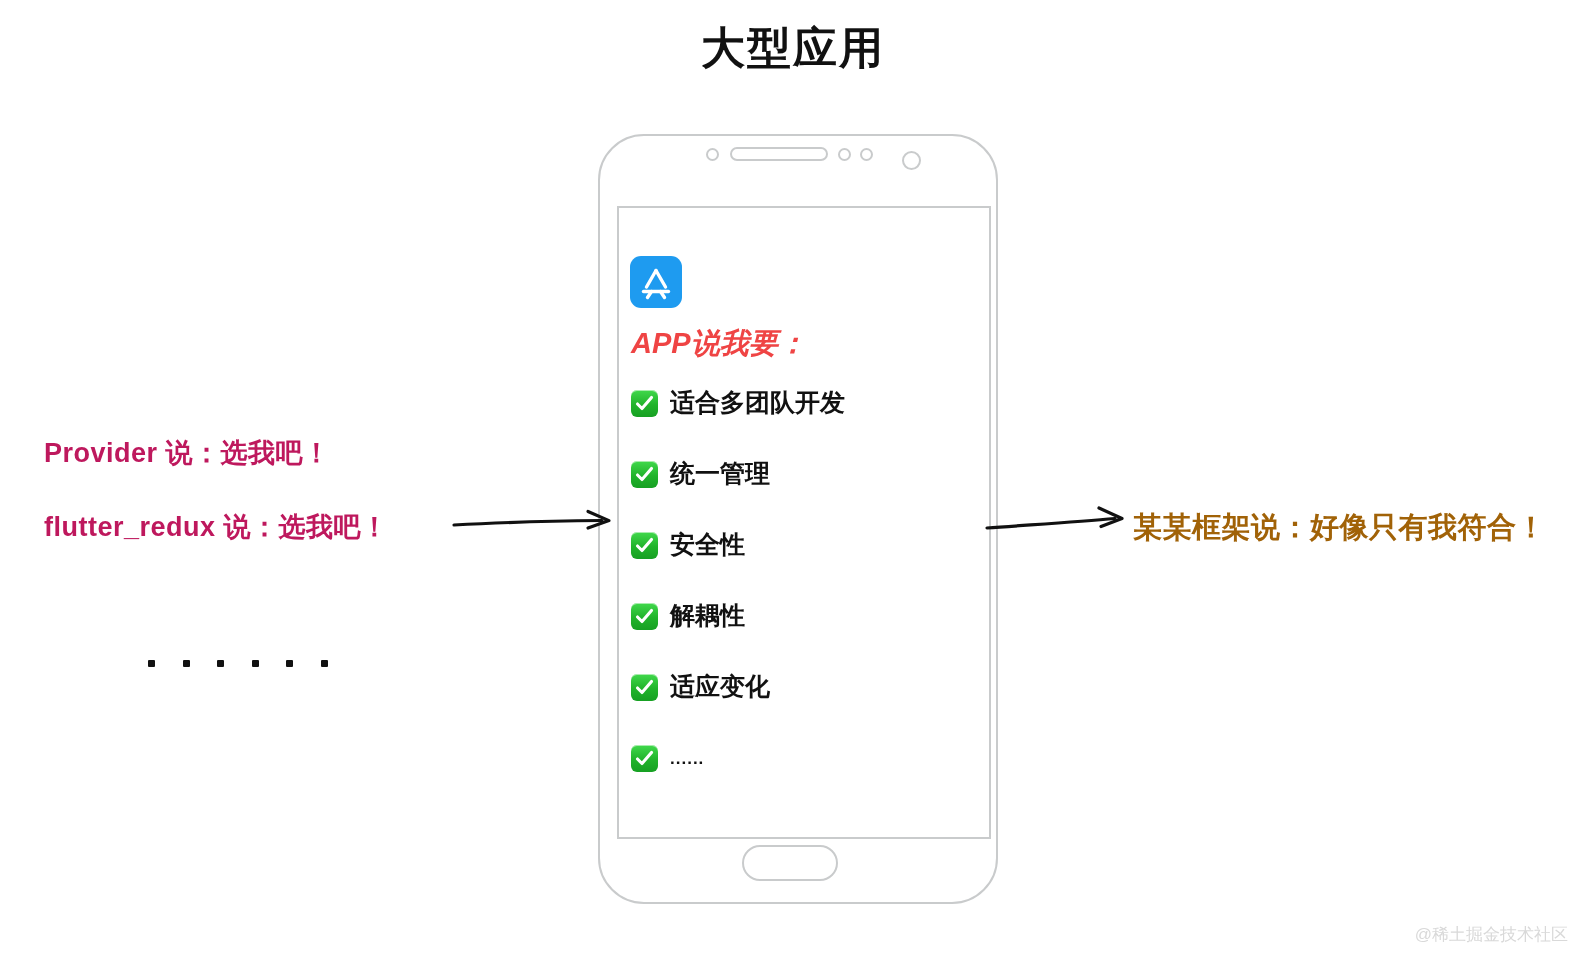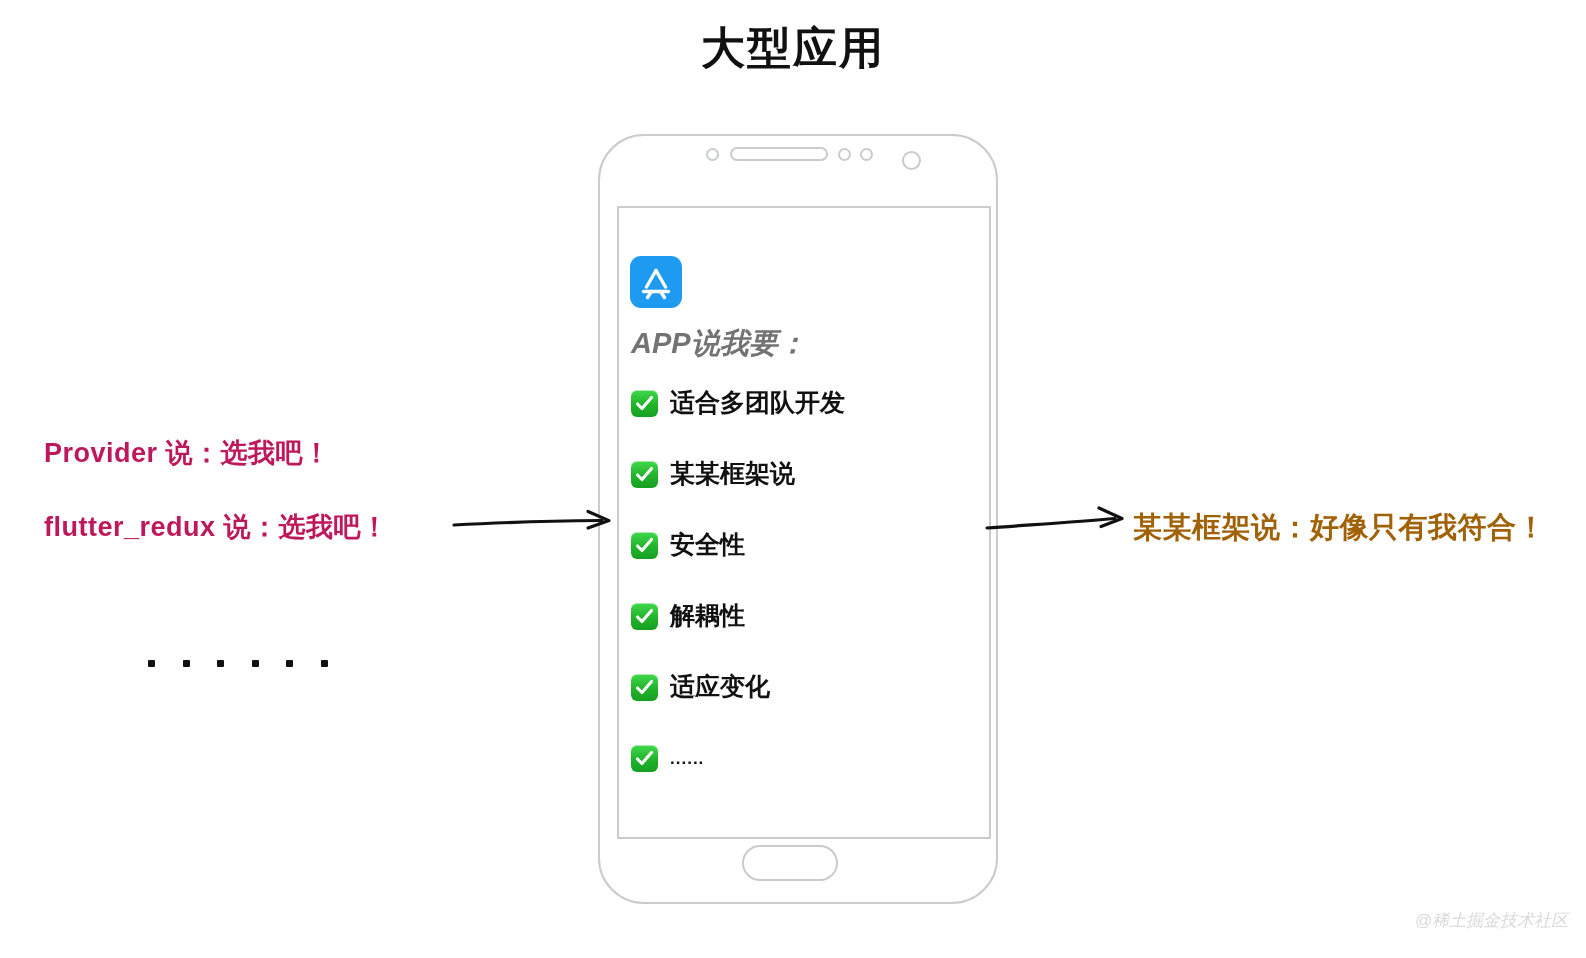--- a/index.html
+++ b/index.html
@@ -111,21 +111,21 @@
     height: 52px;
   }
 
   #app-headline {
     position: absolute;
     left: 12px;
     top: 116px;
     font-size: 29px;
     font-weight: bold;
     font-style: italic;
-    color: #737373;
+    color: #ef4444;
     letter-spacing: 0px;
     white-space: nowrap;
     text-align: center;
   }
 
   #checklist {
     position: absolute;
     left: 12px;
     top: 182px;
     width: 350px;
@@ -221,25 +221,24 @@
     font-weight: bold;
     color: #a16207;
     white-space: nowrap;
     letter-spacing: 0.5px;
   }
 
   
   #watermark {
     position: absolute;
     right: 18px;
-    bottom: 26px;
+    bottom: 12px;
     font-size: 17px;
     color: #d9d9d9;
     white-space: nowrap;
-    font-style: italic;
   }
 </style>
 </head>
 <body>
 
 <div id="canvas">
 
   <div id="page-title">大型应用</div>
 
   <div id="phone-mockup">
@@ -279,21 +278,21 @@
           </span>
           <span class="check-label">适合多团队开发</span>
         </div>
 
         <div class="check-item">
           <span class="check-box">
             <svg width="21" height="21" viewBox="0 0 21 21">
                 <polyline points="3.5,11 8,15.5 17.5,4.5" fill="none" stroke="#ffffff" stroke-width="3.1" stroke-linecap="round" stroke-linejoin="round"></polyline>
               </svg>
           </span>
-          <span class="check-label">某某框架说</span>
+          <span class="check-label">统一管理</span>
         </div>
 
         <div class="check-item">
           <span class="check-box">
             <svg width="21" height="21" viewBox="0 0 21 21">
                 <polyline points="3.5,11 8,15.5 17.5,4.5" fill="none" stroke="#ffffff" stroke-width="3.1" stroke-linecap="round" stroke-linejoin="round"></polyline>
               </svg>
           </span>
           <span class="check-label">安全性</span>
         </div>

